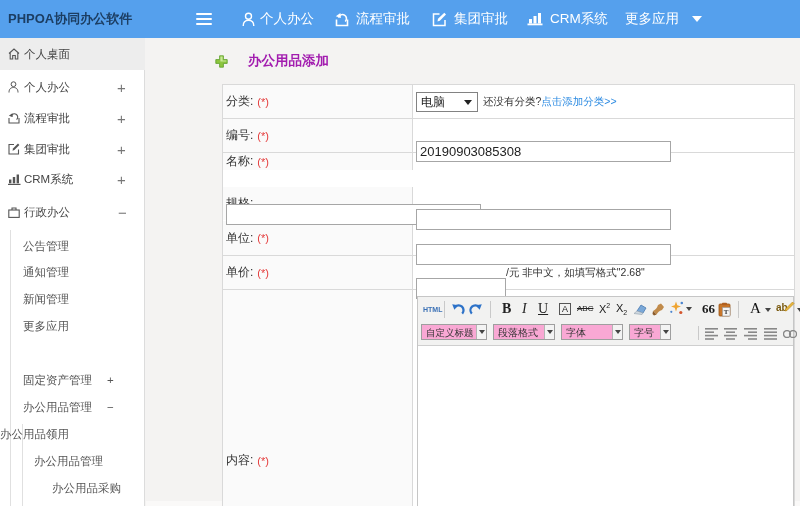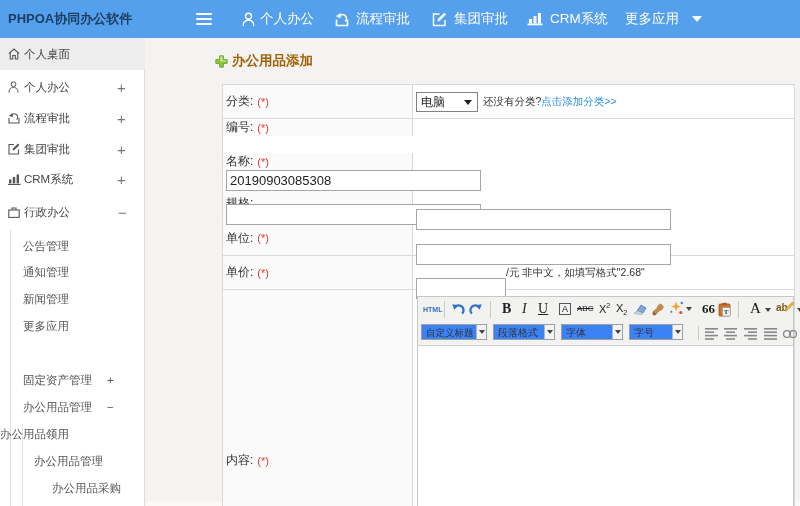--- a/index.html
+++ b/index.html
@@ -12,35 +12,35 @@
 .nav-item { position:absolute; top:0; height:38px; display:flex; align-items:center; color:#fff; font-size:13.5px; }
 .nav-item svg { margin-right:7px; }
 #sidebar { position:absolute; left:0; top:38px; width:145px; height:468px; background:#fff; border-right:1px solid #dcdcdc; z-index:8; }
 .sitem { position:absolute; left:0; width:144px; height:32px; display:flex; align-items:center; font-size:11.5px; color:#444; }
 .sitem svg { position:absolute; left:8px; }
 .sitem .txt { position:absolute; left:24px; }
 .sitem .pm { position:absolute; left:117px; font-size:15px; color:#777; font-weight:normal; }
 .ssub { position:absolute; left:0; width:144px; height:26px; line-height:26px; font-size:11.5px; color:#555; }
 .vline { position:absolute; width:1px; background:#e0e0e0; }
 #title { position:absolute; left:215px; top:52px; height:18px; display:flex; align-items:center; }
-#title .ttxt { margin-left:4px; font-size:13.5px; font-weight:bold; color:#a16207; }
+#title .ttxt { margin-left:20px; font-size:13.5px; font-weight:bold; color:#a21caf; }
 #ftable { position:absolute; left:222px; top:84px; width:573px; border:1px solid #d9d9d9; border-bottom:none; background:#fff; }
 .frow { display:flex; border-bottom:1px solid #d9d9d9; }
 .lab { width:190px; background:#fafafa; border-right:1px solid #d9d9d9; display:flex; align-items:center; padding-left:3px; font-size:12px; color:#333; }
 .req { color:#e43b3b; margin-left:4px; font-size:11px; }
 .inp { flex:1; background:#fff; display:flex; align-items:center; padding-left:3px; font-size:12px; color:#333; }
 .tin { height:21px; border:1px solid #a6a6a6; background:#fff; font-size:13px; color:#222; line-height:19px; padding:0 3px; position:relative; top:-2px;margin-top:36px; }
 .sel { width:62px; height:20px; border:1px solid #828282; background:#fff; position:relative; font-size:12px; color:#222; line-height:18px; padding-left:4px; }
 .sel .arr { position:absolute; right:5px; top:7px; width:0; height:0; border-left:4px solid transparent; border-right:4px solid transparent; border-top:5px solid #222; }
 .link { color:#2d8be2; }
 #editor { position:absolute; left:417px; top:296px; width:377px; height:336px; border:1px solid #c6c6c6; background:#fff; }
 #toolbar { position:relative; width:100%; height:49px; background:#f2f2f1; border-bottom:1px solid #cfcfcf; }
 .tb { position:absolute; font-size:12px; color:#222; }
 .tsep { position:absolute; top:4px; width:1px; height:17px; background:#c9c9c9; }
-.dd { position:absolute; top:27px; height:16px; border:1px solid #9f9f9f; background:#3b82f6; font-size:10px; color:#333; line-height:15px; padding-left:4px; white-space:nowrap; overflow:hidden; }
+.dd { position:absolute; top:27px; height:16px; border:1px solid #9f9f9f; background:#f9a8d4; font-size:10px; color:#333; line-height:15px; padding-left:4px; white-space:nowrap; overflow:hidden; }
 .dd .da { position:absolute; right:0; top:0; width:10px; height:14px; border-left:1px solid #b5b5b5; background:#f3f3f3; }
 .dd .da:after { content:""; position:absolute; left:1.5px; top:5px; border-left:3.2px solid transparent; border-right:3.2px solid transparent; border-top:4px solid #444; }
 .alico { position:absolute; top:31px; }
 </style>
 </head>
 <body>
 <div id="topbar">
   <div class="logo">PHPOA协同办公软件</div>
   <div class="burger">
       <div></div>
@@ -158,21 +158,21 @@
 <div style="position:absolute;left:146px;top:501px;width:654px;height:5px;background:#faf9f8;"></div>
 <div id="ftable">
   <div class="frow" style="height:34px;">
     <div class="lab">分类:<span class="req">(*)</span></div>
     <div class="inp">
       <div class="sel">电脑<span class="arr"></span></div>
       <span style="margin-left:5px;font-size:10.5px;">还没有分类? </span>
         <span class="link" style="font-size:10.5px;">点击添加分类&gt;&gt;</span>
     </div>
   </div>
-  <div class="frow" style="height:34px;flex-direction:column;">
+  <div class="frow" style="height:34px;">
     <div class="lab">编号:<span class="req">(*)</span></div>
     <div class="inp">
         <div class="tin" style="width:255px;">20190903085308</div>
       </div>
   </div>
   <div class="frow" style="height:34px;flex-direction:column;">
     <div class="lab">名称:<span class="req">(*)</span></div>
     <div class="inp">
         <div class="tin" style="width:255px;"></div>
       </div>
@@ -249,21 +249,21 @@
     <div class="tb" style="left:347px; top:11px; width:0; height:0; border-left:3.5px solid transparent; border-right:3.5px solid transparent; border-top:4px solid #444;"></div>
     <span class="tb" style="left:358px; top:5px; font-size:10px; font-weight:bold; color:#7a5a10;">ab</span>
     <svg class="tb" style="left:366px; top:4px;" width="11" height="11" viewBox="0 0 11 11">
         <path d="M1 10 L3 9.5 L10 2.5 L8.5 1 L1.5 8 Z" fill="#e8b53d" stroke="#b5851a" stroke-width="0.6"></path>
       </svg>
     <div class="tb" style="left:379px; top:11px; width:0; height:0; border-left:3.5px solid transparent; border-right:3.5px solid transparent; border-top:4px solid #444;"></div>
 
     <div class="dd" style="left:3px; width:66px; font-size:9.5px;">自定义标题<span class="da"></span></div>
     <div class="dd" style="left:75px; width:62px;">段落格式<span class="da"></span></div>
     <div class="dd" style="left:143px; width:62px;">字体<span class="da"></span></div>
-    <div class="dd" style="left:211px; width:54px;">字号<span class="da"></span></div>
+    <div class="dd" style="left:211px; width:42px;">字号<span class="da"></span></div>
     <div class="tsep" style="left:280px; top:29px; height:14px;"></div>
       <svg class="alico" style="left:287px;" width="13" height="12" viewBox="0 0 13 12">
         <g fill="#888">
           <rect x="0" y="0" width="13" height="1.6"></rect>
           <rect x="0" y="3.4" width="9" height="1.6"></rect>
           <rect x="0" y="6.8" width="13" height="1.6"></rect>
           <rect x="0" y="10.2" width="9" height="1.6"></rect>
         </g>
       </svg>
     <svg class="alico" style="left:306px;" width="13" height="12" viewBox="0 0 13 12">

